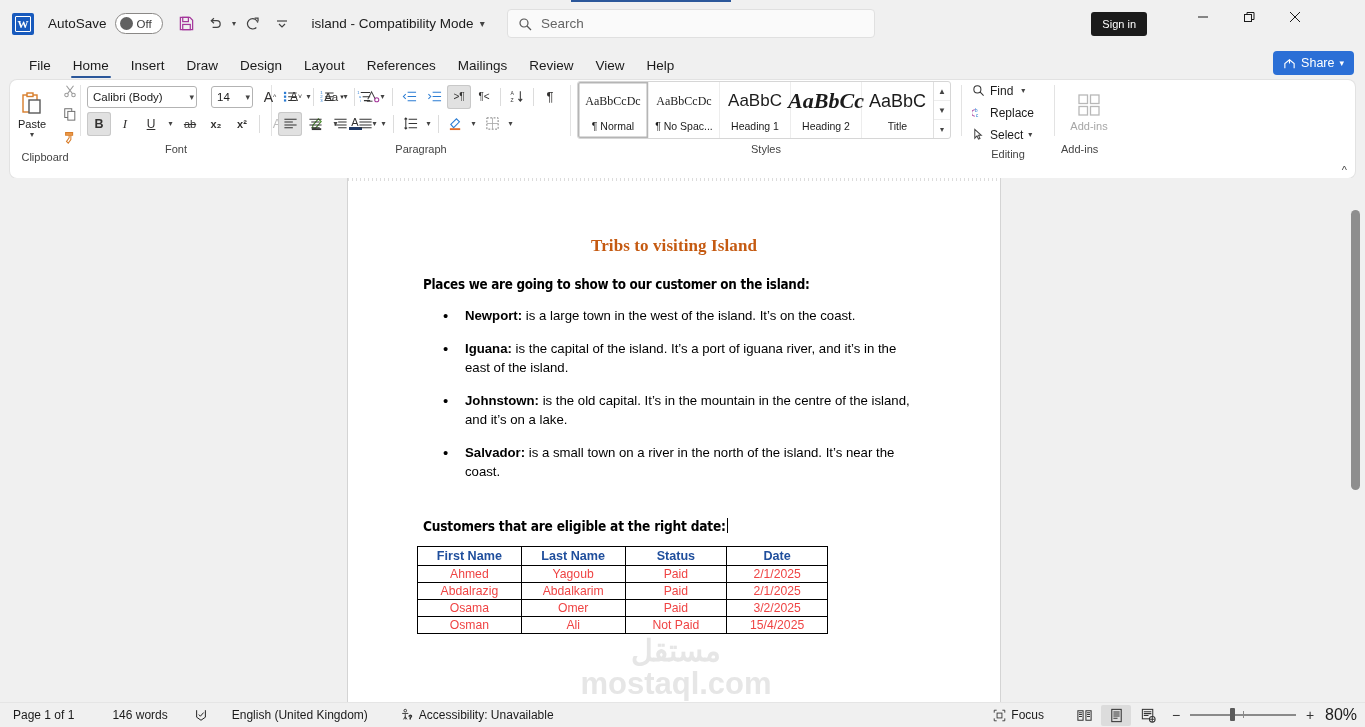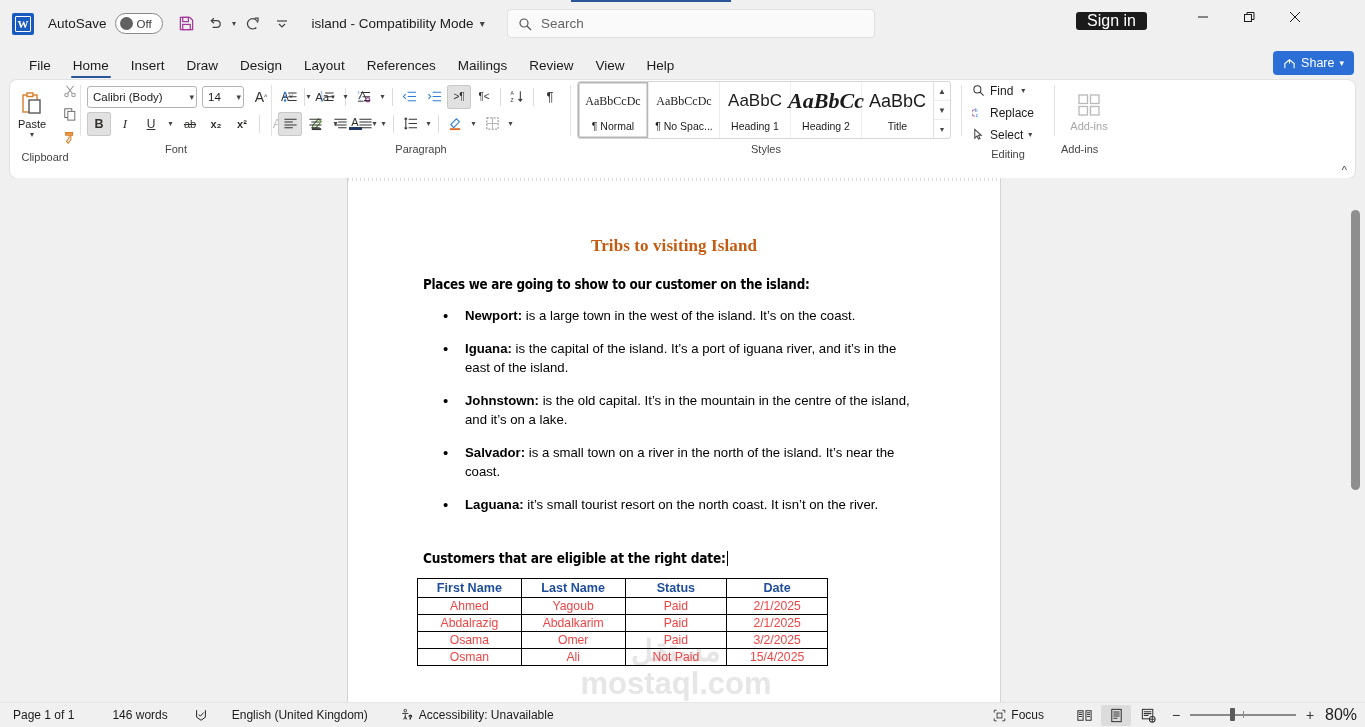--- a/index.html
+++ b/index.html
@@ -56,22 +56,22 @@
     border: none; outline: none; background: transparent; font-size: 13.5px;
     color: #333; width: 300px; font-family: "Liberation Sans", sans-serif;
   }
   .search-input::placeholder { color: #646464; }
   .search-underline{
     position:absolute; left:571px; top:0px; width:160px; height:2px;
     background:#2b579a;
   }
 
   .signin-btn {
-    position: absolute; right: 218px; top: 12px; height: 18px; padding: 0 11px;
-    background: #1b1b1b; color: #fff; font-size: 16px; border: none; border-radius: 3px;
+    position: absolute; right: 218px; top: 12px; height: 24px; padding: 0 11px;
+    background: #1b1b1b; color: #fff; font-size: 11px; border: none; border-radius: 3px;
     display: flex; align-items: center; cursor: pointer;
   }
   .wc {
     position: absolute; top: 0; width: 46px; height: 34px;
     display: flex; align-items: center; justify-content: center;
     color: #1b1b1b; font-size: 13px;
   }
 
   
   .tabstrip {
@@ -127,21 +127,21 @@
   
   .font-grp { width: 190px; justify-content: center; }
   .font-row { display: flex; align-items: center; gap: 2px; }
   .font-row.r1 { margin-bottom: 3px; }
   .combo {
     height: 22px; border: 1px solid #b3b3b3; border-radius: 3px; background: #fff;
     display: flex; align-items: center; padding: 0 2px 0 5px; font-size: 11.5px; color: #1b1b1b;
     cursor: pointer;
   }
   .combo.name { width: 110px; }
-  .combo.size { width: 42px; margin-left: 3px; }
+  .combo.size { width: 42px; margin-left: 12px; }
   .combo .cv { flex: 1; overflow: hidden; white-space: nowrap; }
   .combo .ca { font-size: 9px; color: #444; padding-left:2px;}
   .ico-btn.s { width: 24px; height: 24px; font-size: 13px; }
   .vsep { width: 1px; height: 18px; background: #dcdcdc; margin: 0 3px; }
   .dd-arrow { font-size: 8px; color: #444; width: 11px; text-align: center; cursor: pointer; }
 
   
   .para-grp { width: 298px; }
   .para-rows { display: flex; flex-direction: column; }
   .para-row { display: flex; align-items: center; gap: 1px; }
@@ -713,23 +713,20 @@
           <b>Newport:</b><span> is a large town in the west of the island. It’s on the coast.</span>
         </div>
         <div class="bullet">
           <b>Iguana:</b><span> is the capital of the island. It’s a port of iguana river, and it’s in the east of the island.</span>
         </div>
         <div class="bullet">
           <b>Johnstown:</b><span> is the old capital. It’s in the mountain in the centre of the island, and it’s on a lake.</span>
         </div>
         <div class="bullet">
           <b>Salvador:</b><span> is a small town on a river in the north of the island. It’s near the coast.</span>
-        </div>
-        <div class="bullet">
-          <b>Laguana:</b><span> it’s small tourist resort on the north coast. It isn’t on the river.</span>
         </div>
       </div>
 
       <div class="cust-h">
         <span>Customers that are eligible at the right date:</span>
           <span class="caret"></span>
       </div>
 
       <table class="doc-table">
         <thead>

